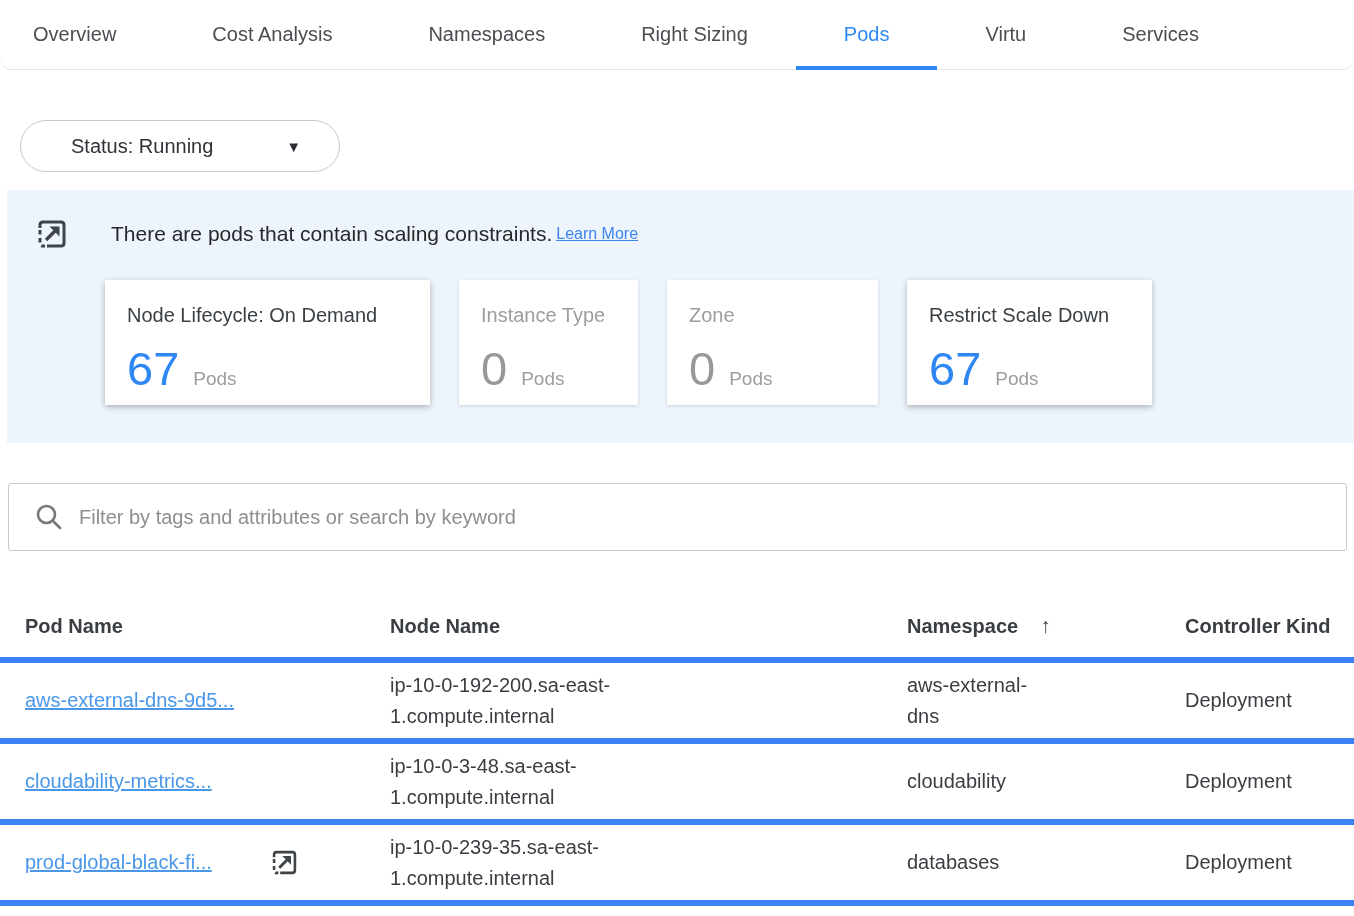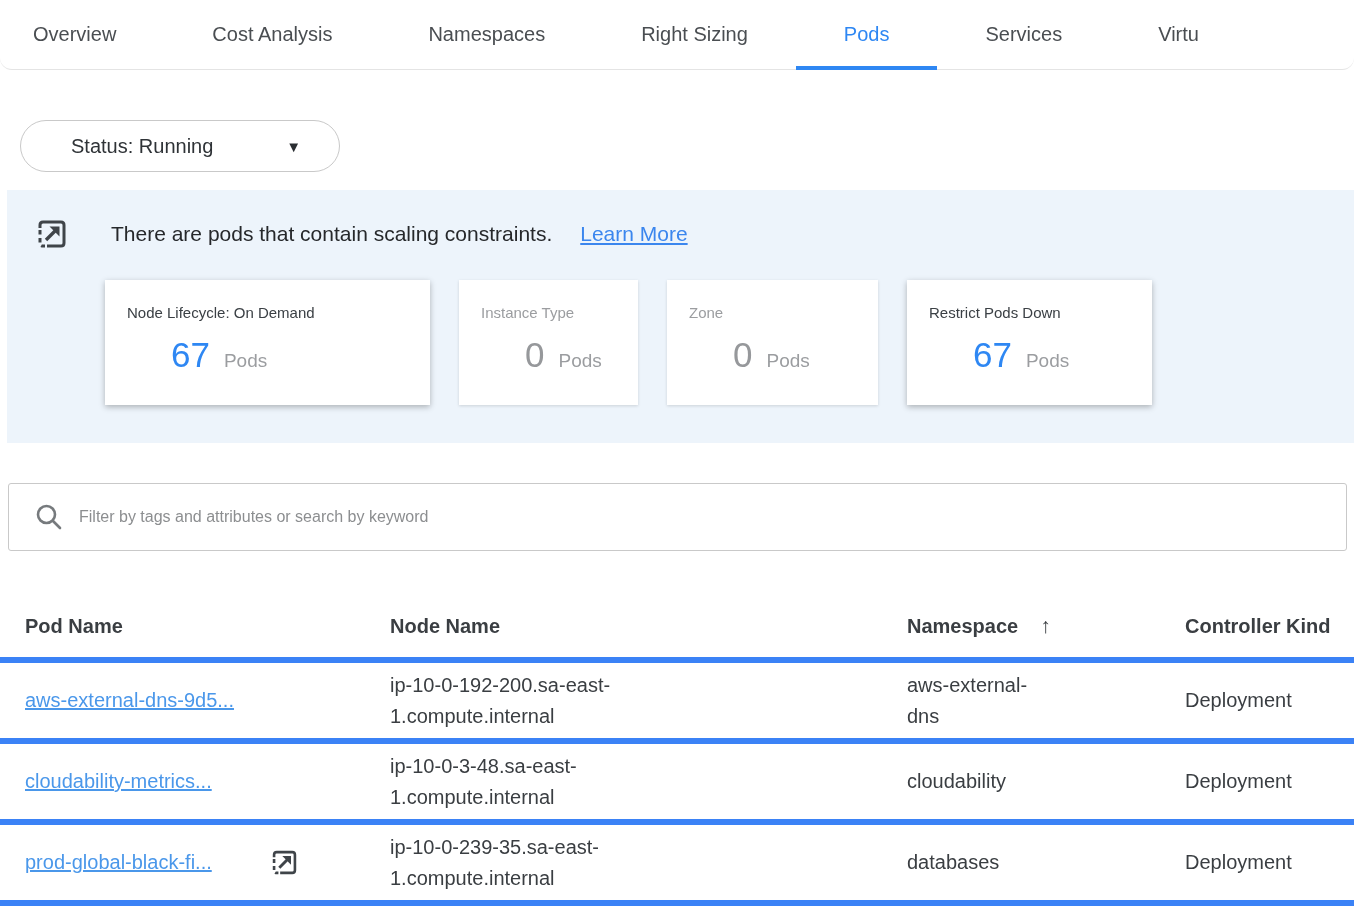--- a/index.html
+++ b/index.html
@@ -21,39 +21,39 @@
     justify-content: space-between; padding: 0 38px 0 50px; font-size: 20px; color: #2f3337;
     cursor: pointer; font-family: inherit; }
   .caret { font-size: 15px; color: #2a2e32; line-height: 1; }
 
   
   .banner { margin: 18px 0 0 7px; width: 1347px; height: 253px; background: #edf4fb;
     padding: 25px 0 0 26px; }
   .banner-msg-row { display: flex; align-items: center; }
   .scale-icon { width: 38px; height: 38px; flex: none; }
   .banner-text { font-size: 21px; color: #26282b; margin-left: 40px; }
-  .learn-more { font-size: 21px; color: #3b86ee; text-decoration: underline; margin-left: 28px;
+  .learn-more { font-size: 16px; color: #3b86ee; text-decoration: underline; margin-left: 4px;
     cursor: pointer; }
   .cards { display: flex; gap: 29px; margin: 27px 0 0 72px; }
   .card { background: #ffffff; height: 125px; padding: 24px 22px 0 22px; cursor: pointer; }
   .card.on  { box-shadow: 0 2px 6px rgba(0,0,0,0.28); }
   .card.off { box-shadow: 0 1px 3px rgba(0,0,0,0.14); }
-  .card-title { font-size: 15px; color: #3b4045; white-space: nowrap; }
+  .card-title { font-size: 20px; color: #3b4045; white-space: nowrap; }
   .card.off .card-title { color: #9b9da0; }
   .card-metric { margin-top: 14px; display: flex; align-items: baseline; }
-  .card-value { font-size: 35px; color: #2e87f3; margin-left: 44px; }
+  .card-value { font-size: 47px; color: #2e87f3; }
   .card.off .card-value { color: #96989b; }
   .card-unit { font-size: 19px; color: #9b9da0; margin-left: 14px; }
   .card-w1 { width: 325px; } .card-w2 { width: 179px; } .card-w3 { width: 211px; } .card-w4 { width: 245px; }
 
   
   .searchbar { margin: 40px 0 0 8px; width: 1339px; height: 68px; border: 1px solid #c9c9c9;
     border-radius: 3px; display: flex; align-items: center; padding: 0 20px 0 26px; background: #fff; }
   .search-glyph { width: 28px; height: 28px; flex: none; }
-  .searchbar input { flex: 1; border: none; outline: none; font-size: 16px; color: #333;
+  .searchbar input { flex: 1; border: none; outline: none; font-size: 20px; color: #333;
     margin-left: 16px; font-family: inherit; background: transparent; }
   .searchbar input::placeholder { color: #8c8e90; }
 
   
   .table { margin-top: 44px; }
   .thead, .tr { display: grid; grid-template-columns: 365px 517px 278px 1fr;
     padding-left: 25px; align-items: center; border-bottom: 6px solid #3b82f6; }
   .thead { height: 68px; }
   .th { font-size: 20px; font-weight: bold; color: #3a3e42; display: flex; align-items: center;
     cursor: pointer; }
@@ -68,22 +68,22 @@
 </style>
 </head>
 <body>
 
 <nav class="tabbar">
   <div class="tab">Overview</div>
   <div class="tab">Cost Analysis</div>
   <div class="tab">Namespaces</div>
   <div class="tab">Right Sizing</div>
   <div class="tab active">Pods</div>
+  <div class="tab">Virtu</div>
   <div class="tab">Services</div>
-  <div class="tab">Virtu</div>
 </nav>
 
 <button class="status-pill">
   <span>Status: Running</span>
   <span class="caret">▼</span>
 </button>
 
 <section class="banner">
   <div class="banner-msg-row">
     <span class="scale-icon">
@@ -114,21 +114,21 @@
       </div>
     </div>
     <div class="card off card-w3">
       <div class="card-title">Zone</div>
       <div class="card-metric">
         <span class="card-value">0</span>
         <span class="card-unit">Pods</span>
       </div>
     </div>
     <div class="card on card-w4">
-      <div class="card-title">Restrict Pods Down</div>
+      <div class="card-title">Restrict Scale Down</div>
       <div class="card-metric">
         <span class="card-value">67</span>
         <span class="card-unit">Pods</span>
       </div>
     </div>
   </div>
 </section>
 
 <div class="searchbar">
   <span class="search-glyph">

